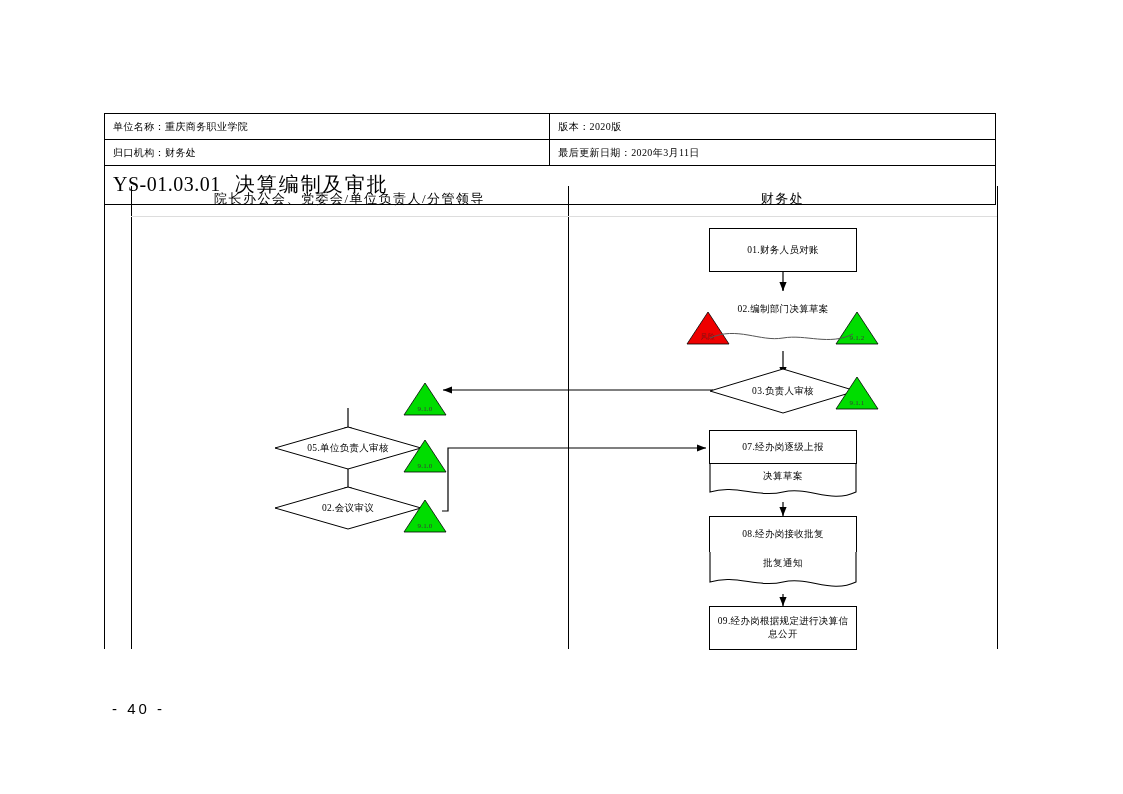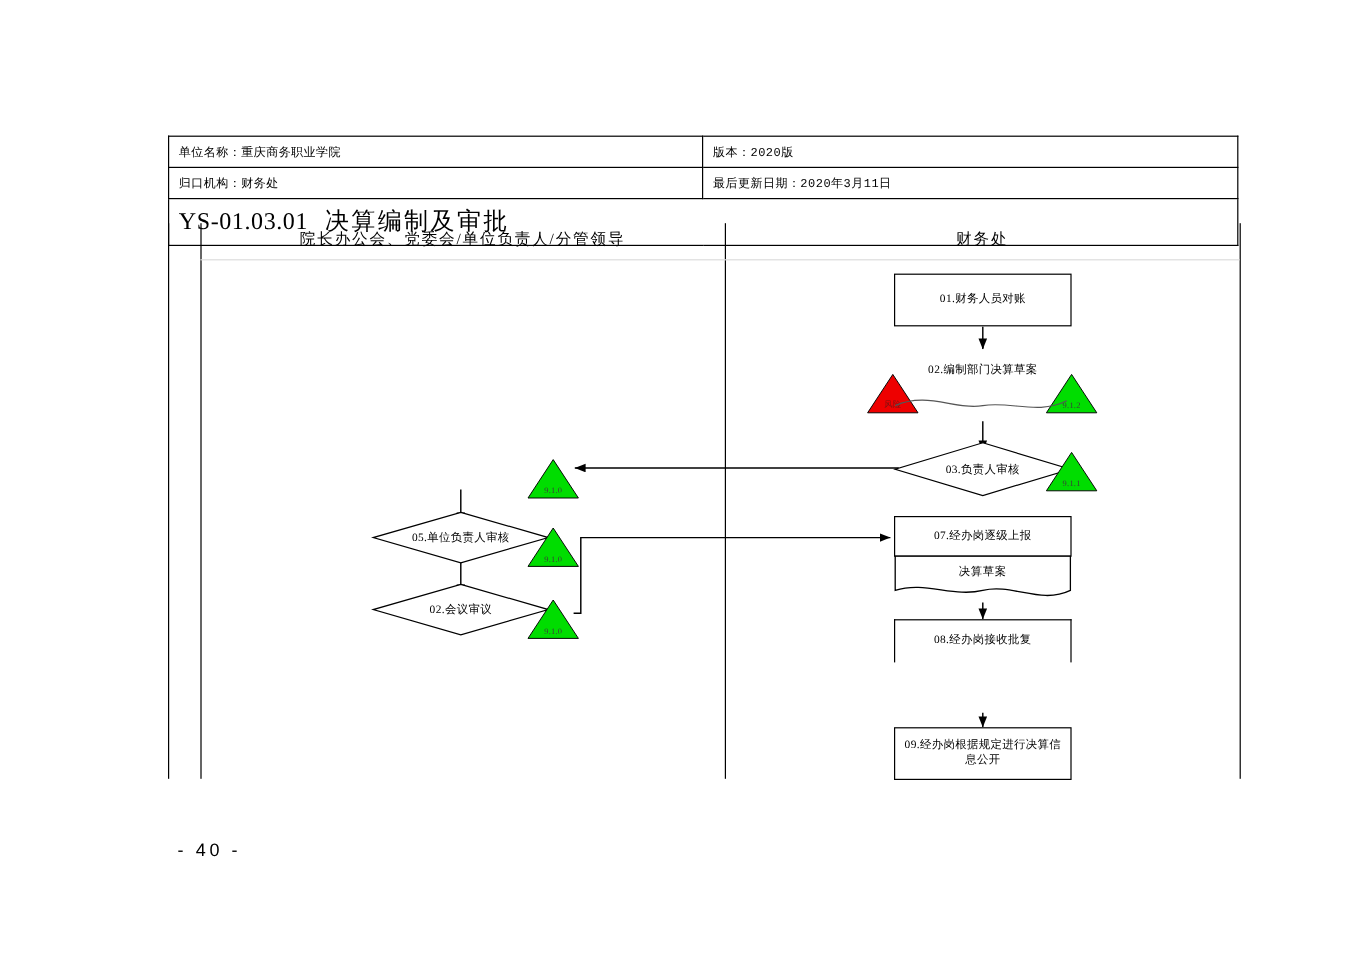--- a/index.html
+++ b/index.html
@@ -1,38 +1,38 @@
 <!DOCTYPE html>
 <html><head>
 <meta charset="utf-8">
 <style>
   html,body{margin:0;padding:0;}
   body{
     width:1123px;height:794px;background:#ffffff;
     font-family:"Liberation Serif","DejaVu Serif",serif;
     color:#000;position:relative;overflow:hidden;
   }
-  .page{position:absolute;left:0;top:0;width:894px;height:794px;margin-left:36px;}
+  .page{position:absolute;left:0;top:0;width:894px;height:794px;}
 
   
   .hdr{
     position:absolute;left:104px;top:113px;width:892px;
     border:1px solid #000;border-collapse:collapse;
   }
   .hdr td{
     border:1px solid #000;
     font-size:10px;
     padding:4px 6px 4px 8px;
     height:17px;
     font-family:"Liberation Serif","DejaVu Serif",serif;
     letter-spacing:.4px;
     white-space:nowrap;
   }
   .hdr td.left{width:445px;}
-  .hdr td.right{width:445px;font-family:Liberation Mono, monospace;}
+  .hdr td.right{width:445px;}
   .hdr td.title{
     font-size:20px;padding:5px 6px 6px 8px;height:24px;letter-spacing:1px;
   }
   .title-code{letter-spacing:.5px;}
   .title-name{margin-left:14px;letter-spacing:2px;}
 
   
   .lanes{
     position:absolute;left:104px;top:186px;width:892px;height:463px;
     border-left:1px solid #000;border-right:1px solid #000;
@@ -213,19 +213,25 @@
 
     <div class="node box" style="left:604px;top:244px;width:148px;height:34px;">07.经办岗逐级上报</div>
     <div class="doc" style="left:604px;top:277px;width:148px;height:42px;">
       <svg width="148" height="42" viewBox="0 0 148 42">
         <path d="M1,0 L147,0 L147,29 C122,41 99,23 74,29 C49,35 26,21 1,29 Z" fill="none" stroke="#000" stroke-width="1.1"></path>
       </svg>
       <div class="doc-label" style="top:7px;">决算草案</div>
     </div>
 
     <div class="node box" style="left:604px;top:330px;width:148px;height:36px;border-bottom:none;">08.经办岗接收批复</div>
+    <div class="doc" style="left:604px;top:366px;width:148px;height:44px;">
+      <svg width="148" height="44" viewBox="0 0 148 44">
+        <path d="M1,0 L1,30 C26,22 49,36 74,30 C99,24 122,42 147,30 L147,0" fill="none" stroke="#000" stroke-width="1.1"></path>
+      </svg>
+      <div class="doc-label" style="top:5px;">批复通知</div>
+    </div>
 
     <div class="node box" style="left:604px;top:420px;width:148px;height:44px;">09.经办岗根据规定进行决算信息公开</div>
   </div>
 
   <div class="pagenum">- 40 -</div>
 
 </div>
 
 </body></html>

